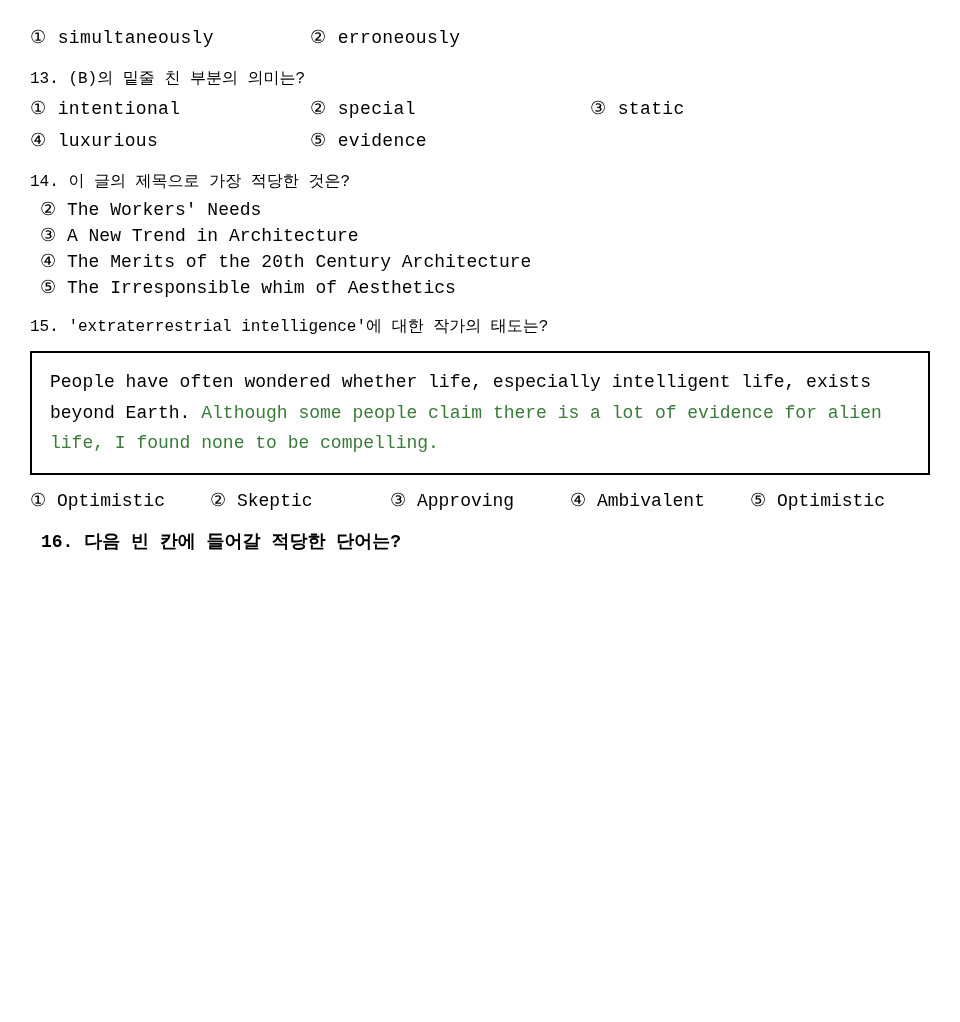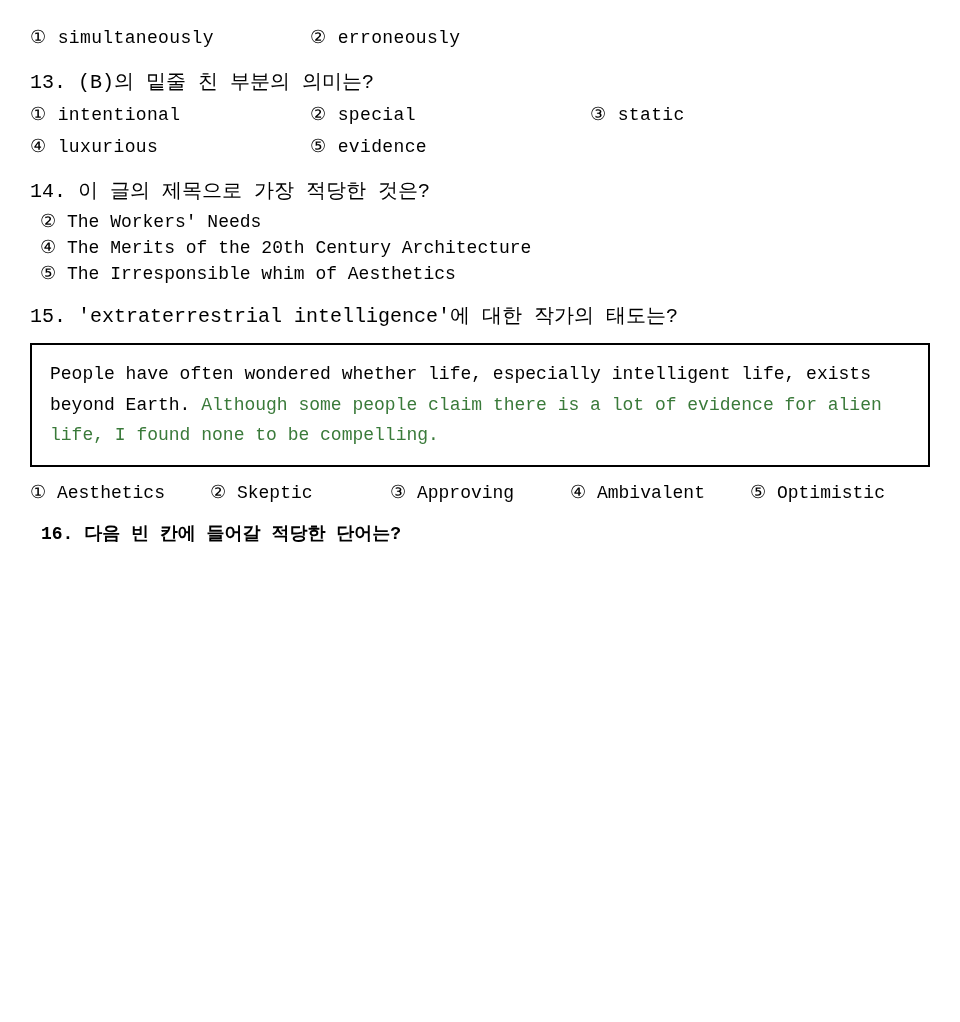--- a/index.html
+++ b/index.html
@@ -25,21 +25,21 @@
       gap: 6px 0;
       margin-top: 4px;
     }
     .option-item {
       min-width: 280px;
       padding: 2px 0;
       font-size: 18px;
       letter-spacing: 0.02em;
     }
     .question-label {
-      font-size: 20px;
+      font-size: 16px;
       margin-bottom: 6px;
       margin-top: 10px;
     }
     .option-list {
       margin-left: 10px;
     }
     .option-list .opt {
       margin: 4px 0;
       font-size: 18px;
     }
@@ -87,32 +87,33 @@
     <span class="option-item">③ static</span>
     <span class="option-item">④ luxurious</span>
     <span class="option-item">⑤ evidence</span>
   </div>
 </div>
 
 <div class="section">
   <div class="question-label">14. 이 글의 제목으로 가장 적당한 것은?</div>
   <div class="option-list">
     <div class="opt">② The Workers' Needs</div>
+    <div class="opt">③ A New Trend in Architecture</div>
     <div class="opt">④ The Merits of the 20th Century Architecture</div>
     <div class="opt">⑤ The Irresponsible whim of Aesthetics</div>
   </div>
 </div>
 
 <div class="section">
   <div class="question-label">15. 'extraterrestrial intelligence'에 대한 작가의 태도는?</div>
   <div class="passage-box">
     <span>People have often wondered whether life, especially intelligent life, exists beyond Earth. </span><span class="highlight">Although some people claim there is a lot of evidence for alien life, I found none to be compelling.</span>
   </div>
   <div class="answers-row">
-    <span class="ans-item">① Aesthetics</span>
+    <span class="ans-item">① Optimistic</span>
     <span class="ans-item">② Skeptic</span>
     <span class="ans-item">③ Approving</span>
     <span class="ans-item">④ Ambivalent</span>
     <span class="ans-item">⑤ Optimistic</span>
   </div>
 </div>
 
 <div class="section">
   <div class="korean-q">16. 다음 빈 칸에 들어갈 적당한 단어는?</div>
 </div>

